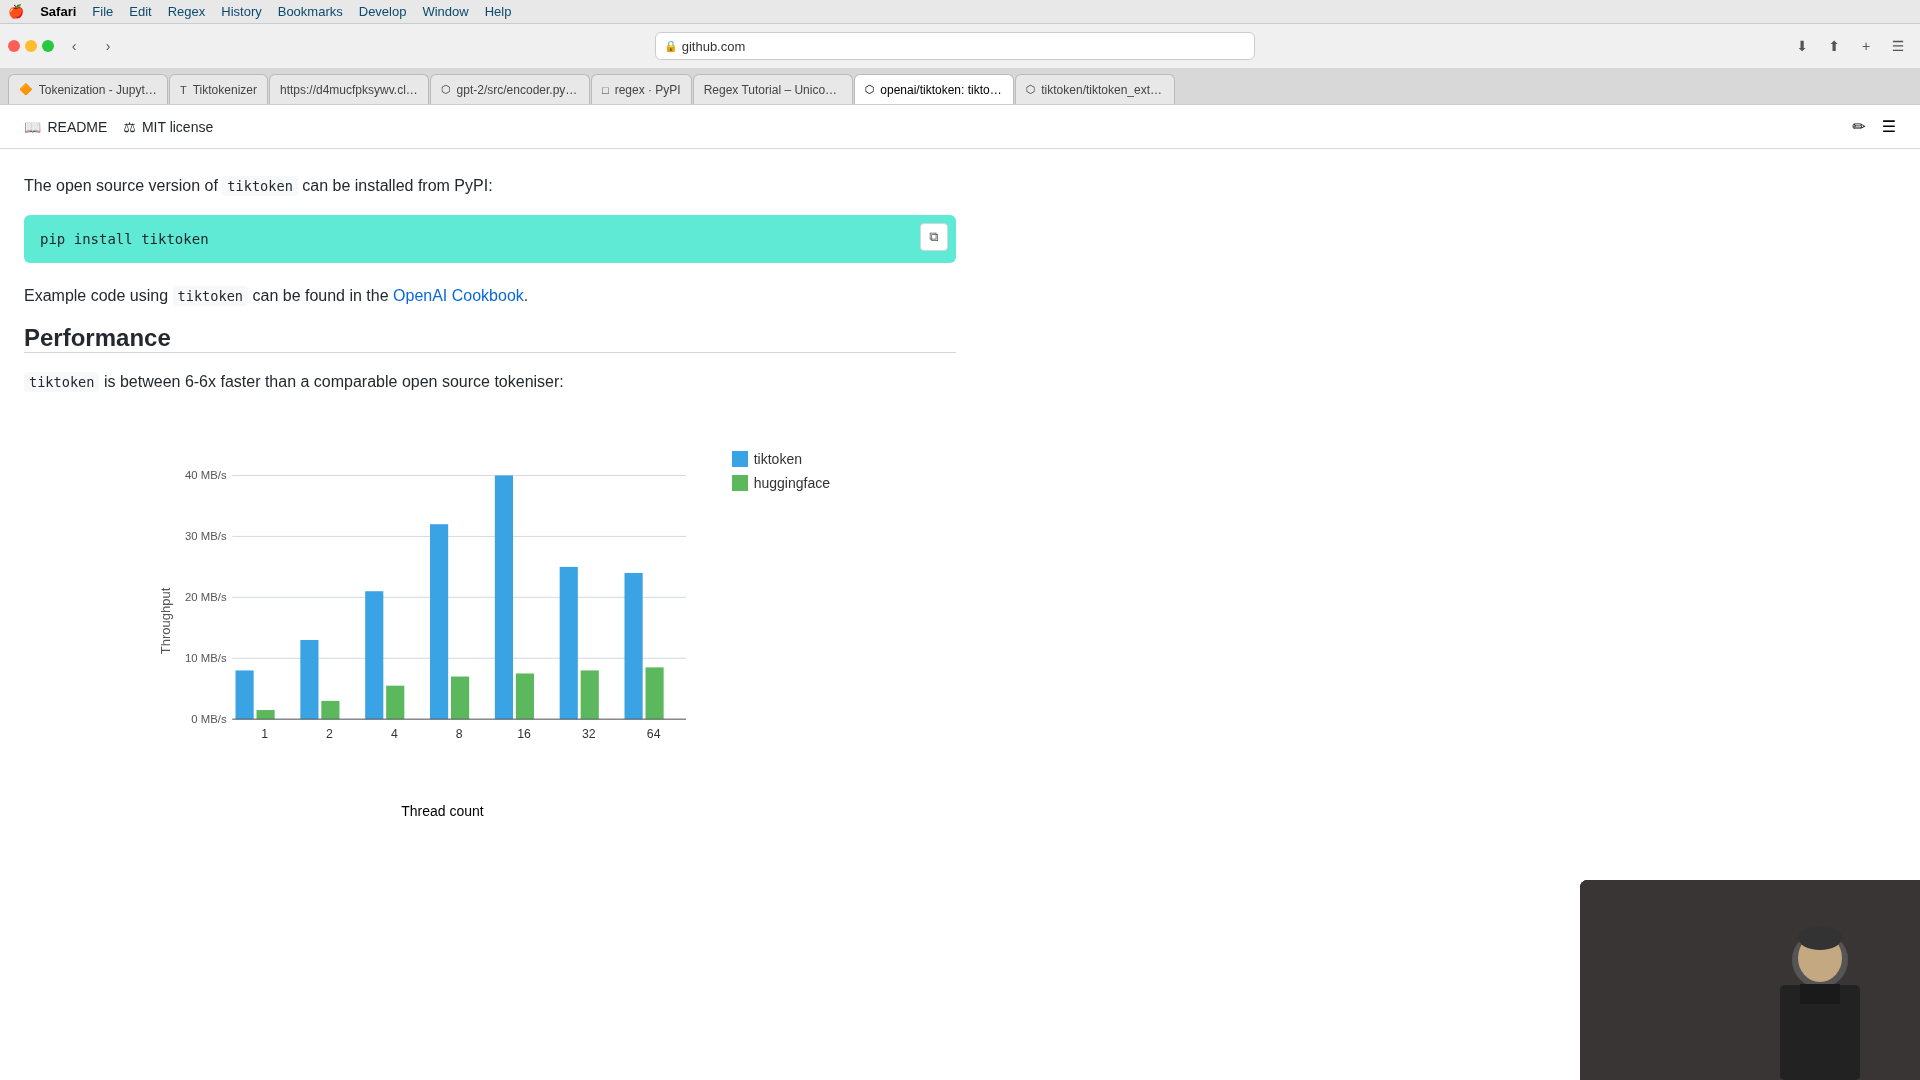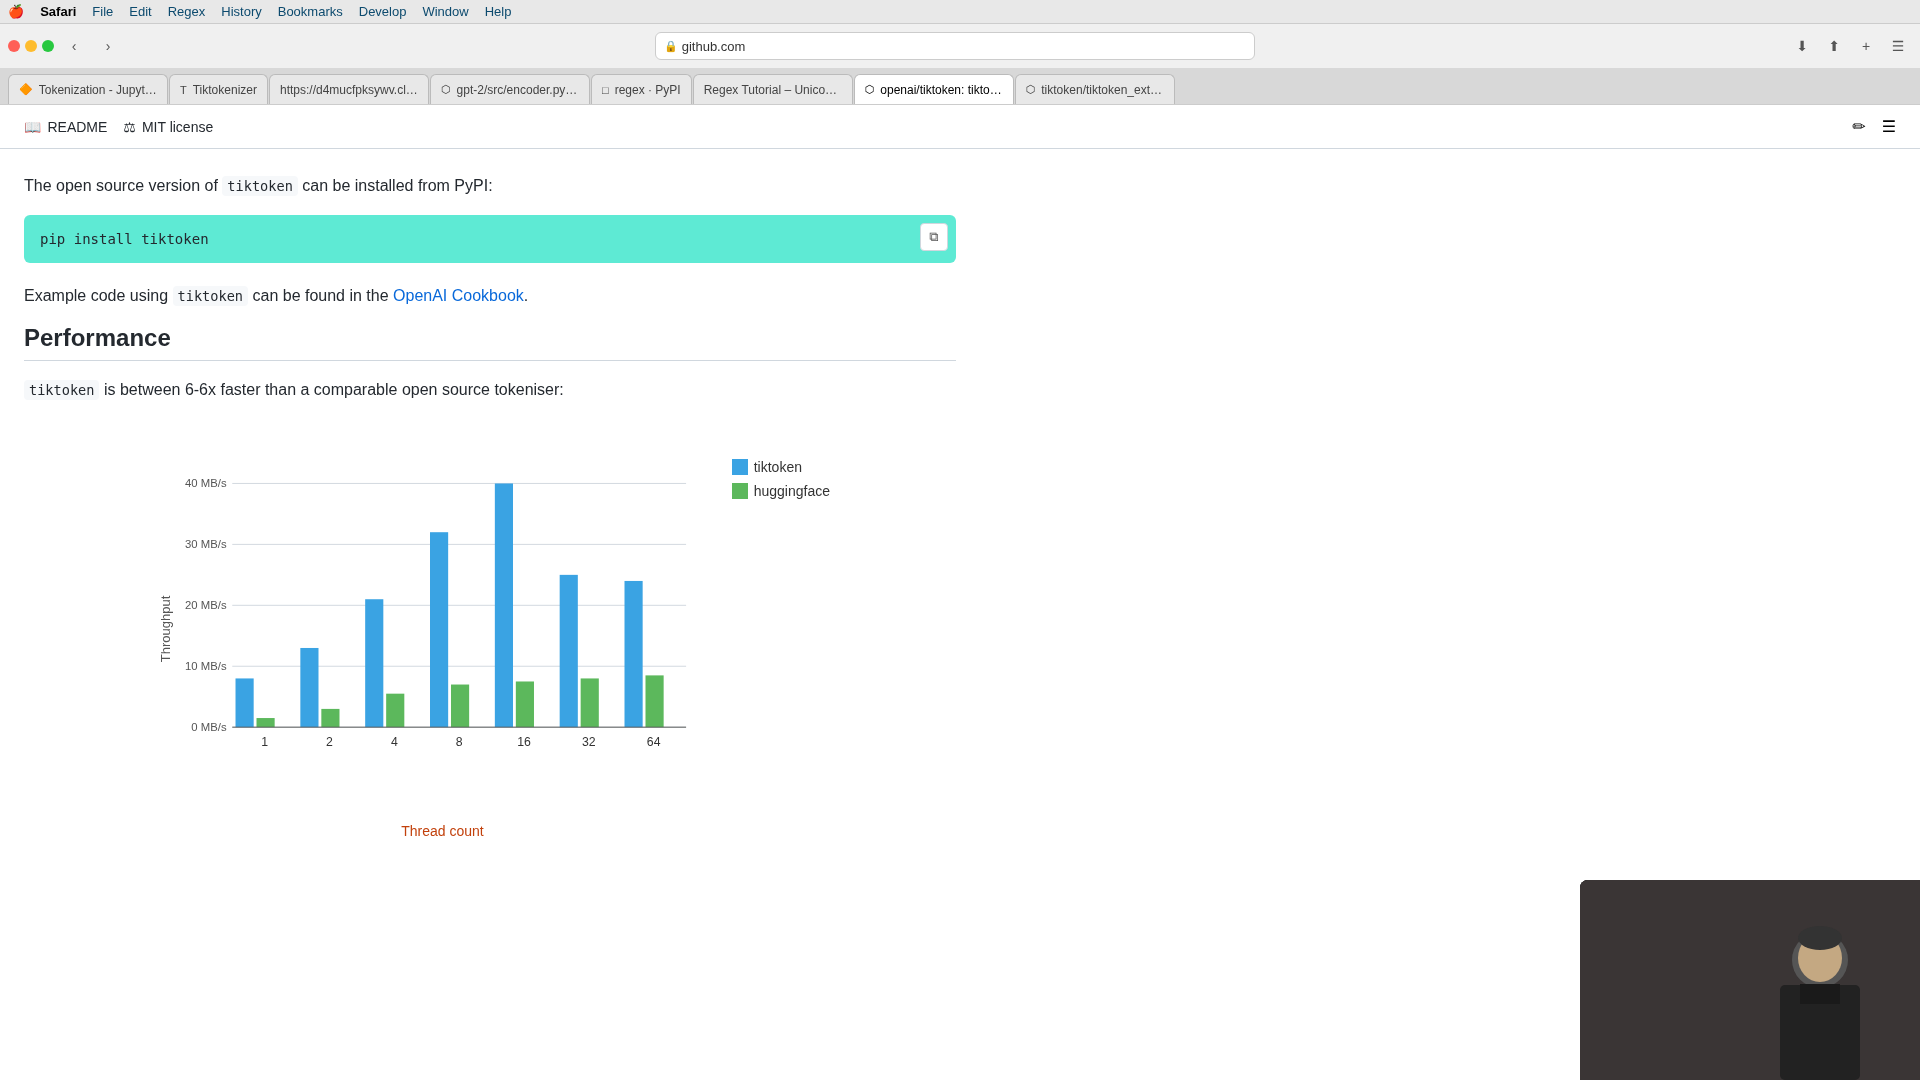--- a/index.html
+++ b/index.html
@@ -183,21 +183,20 @@
       display: flex; align-items: center; justify-content: center;
       font-size: 13px; color: #555;
     }
 
     a.link { color: #0969da; text-decoration: none; margin-top: 36px; }
 
     h2.section-title {
       font-size: 24px;
       font-weight: 600;
       color: #24292f;
-      padding-bottom: 8px;
       border-bottom: 1px solid #d0d7de;
       margin-bottom: 16px;
     }
 
     .perf-description {
       font-size: 16px;
       color: #24292f;
       margin-bottom: 20px;
     }
 
@@ -414,21 +413,21 @@
               <text x="84.28571428571428" y="320" text-anchor="middle" font-size="13" fill="#333">1</text>
               <text x="152.85714285714286" y="320" text-anchor="middle" font-size="13" fill="#333">2</text>
               <text x="221.42857142857142" y="320" text-anchor="middle" font-size="13" fill="#333">4</text>
               <text x="290" y="320" text-anchor="middle" font-size="13" fill="#333">8</text>
               <text x="358.57142857142856" y="320" text-anchor="middle" font-size="13" fill="#333">16</text>
               <text x="427.1428571428571" y="320" text-anchor="middle" font-size="13" fill="#333">32</text>
               <text x="495.7142857142857" y="320" text-anchor="middle" font-size="13" fill="#333">64</text>
               <line x1="50" x2="530" y1="300" y2="300" stroke="#555" stroke-width="1"></line>
             </svg>
 
-          <div style="position:absolute; bottom:0px; left:55px; right:150px; text-align:center; font-size:14px; color:#c2410c;">Thread count</div>
+          <div style="position:absolute; bottom:12px; left:55px; right:150px; text-align:center; font-size:14px; color:#000000;">Thread count</div>
         </div>
 
       </div>
     </div>
   </div>
 </div>
 
 <div class="video-overlay">
   <div class="video-placeholder">
 

